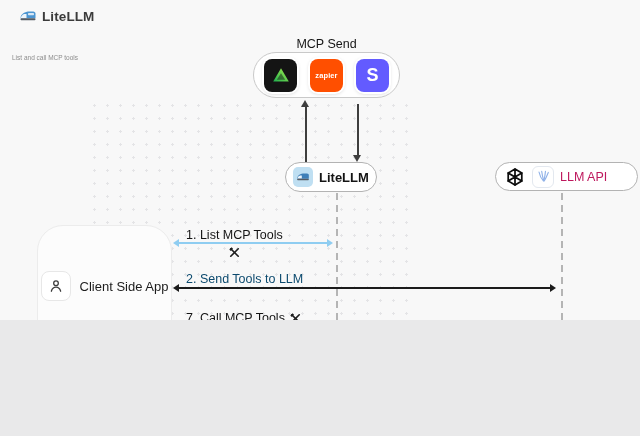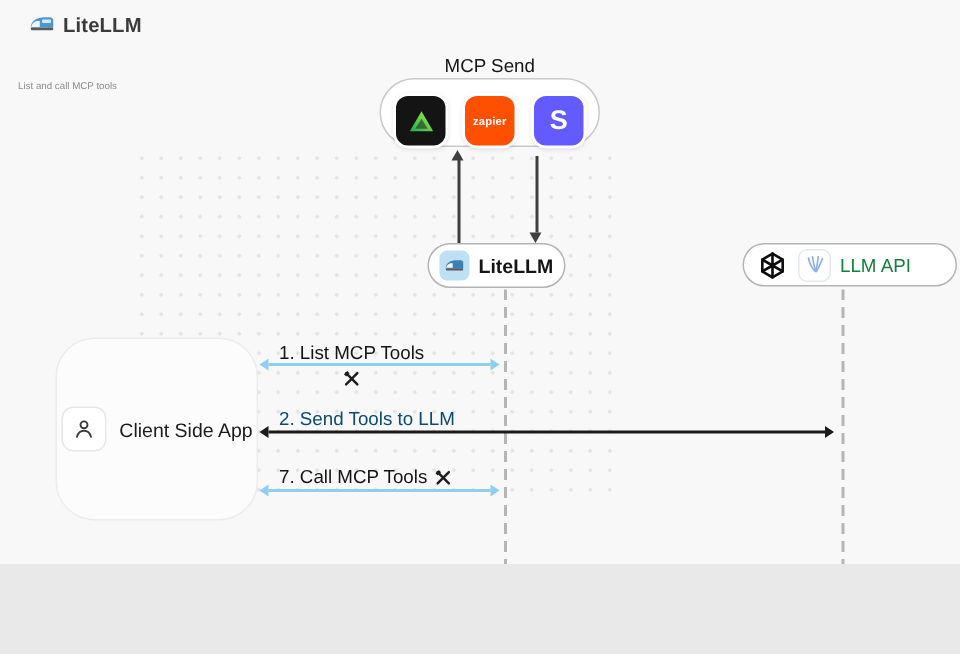--- a/index.html
+++ b/index.html
@@ -1,50 +1,50 @@
 <!DOCTYPE html>
 <html><head>
 <meta charset="utf-8">
 <style>
   html,body{margin:0;padding:0;}
   body{font-family:"Liberation Sans","DejaVu Sans",sans-serif;background:#e9e9ea;}
-  .canvas{position:relative;width:640px;height:376px;background:#f8f8f8;overflow:hidden;}
+  .canvas{position:relative;width:640px;height:320px;background:#f8f8f8;overflow:hidden;}
   .dots{position:absolute;left:88px;top:99px;width:328px;height:234px;
         background-image:radial-gradient(circle,#e4e4e6 1.1px,transparent 1.1px);
         background-size:13px 13px;}
   
   .brand{position:absolute;left:19px;top:7px;display:flex;align-items:center;gap:5px;}
   .brand .logo{width:18px;height:18px;display:block;}
   .brand .name{font-size:13.5px;font-weight:600;color:#3b3b3b;letter-spacing:.1px;}
   .title{position:absolute;left:11px;top:30px;font-size:16px;font-weight:700;color:#0d0d0d;letter-spacing:-.2px;}
   .subtitle{position:absolute;left:12px;top:54px;font-size:6.5px;color:#8c8c8c;}
   
   .mcp-label{position:absolute;left:253px;top:37px;width:147px;text-align:center;
              font-size:12.5px;font-weight:500;color:#161616;}
   .mcp-box{position:absolute;left:253px;top:52px;width:147px;height:46px;background:#fff;
-           border:1.5px solid #c9c9c9;border-radius:24px;display:flex;align-items:flex-end;
+           border:1.5px solid #c9c9c9;border-radius:24px;display:flex;align-items:center;
            justify-content:center;gap:13px;box-sizing:border-box;}
   .tool{width:33px;height:33px;border-radius:8px;display:flex;align-items:center;justify-content:center;
         box-shadow:0 0 0 2px #fff,0 1px 4px rgba(0,0,0,.28);}
   .tool svg{display:block;}
   .tool.zap{background:#FF4F00;color:#fff;font-size:7.5px;font-weight:700;letter-spacing:.1px;}
   .tool.stripe{background:#635BFF;color:#fff;font-size:18px;font-weight:700;}
   .tool.gt{background:#141414;}
   
   .vline{position:absolute;width:1.6px;background:#3e3e3e;}
   .head-up{position:absolute;width:0;height:0;border-left:4px solid transparent;border-right:4px solid transparent;border-bottom:7px solid #3e3e3e;}
   .head-down{position:absolute;width:0;height:0;border-left:4px solid transparent;border-right:4px solid transparent;border-top:7px solid #3e3e3e;}
   
   .node{position:absolute;background:#fff;border:1.5px solid #b3b3b3;border-radius:16px;
         display:flex;align-items:center;box-sizing:border-box;}
   .node-litellm{left:285px;top:162px;width:92px;height:30px;gap:6px;padding-left:7px;}
   .node-litellm .chip{width:20px;height:20px;border-radius:5px;background:#bfdff2;display:flex;align-items:center;justify-content:center;}
   .node-litellm .lbl{font-size:13px;font-weight:600;color:#141414;}
   .node-llm{left:495px;top:162px;width:143px;height:29px;gap:6px;padding-left:8px;border-radius:15px;}
-  .node-llm .lbl{font-size:12.5px;font-weight:500;color:#15803d;}
+  .node-llm .lbl{font-size:12.5px;font-weight:500;color:#be185d;}
   .prov-chip{width:22px;height:22px;border-radius:6px;background:#fff;border:1px solid #e3e8ef;
              display:flex;align-items:center;justify-content:center;box-sizing:border-box;}
   
   .lifeline{position:absolute;width:2px;top:193px;height:215px;
             background:repeating-linear-gradient(to bottom,#b5b5b5 0 7px,transparent 7px 12px);}
   
   .client{position:absolute;left:37px;top:225px;width:135px;height:122px;border-radius:26px;
           background:#fcfcfc;border:1.5px solid #ececec;display:flex;align-items:center;
           justify-content:center;gap:9px;box-sizing:border-box;}
   .client .avatar{width:28px;height:28px;border-radius:8px;background:#fff;border:1px solid #e7e7e7;

